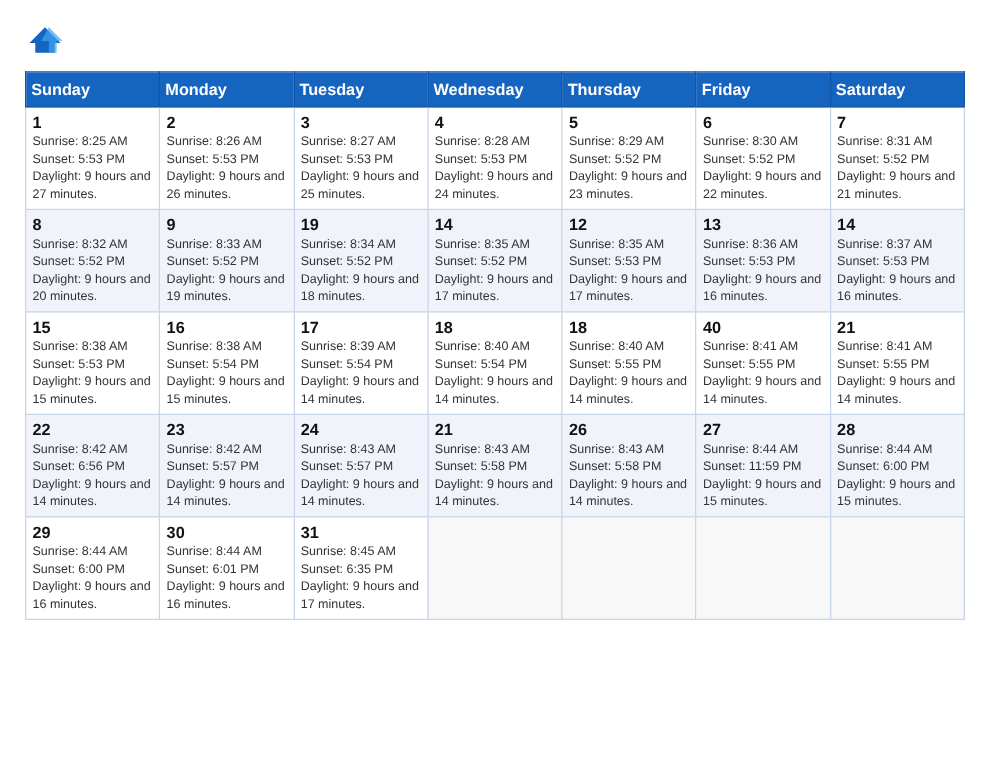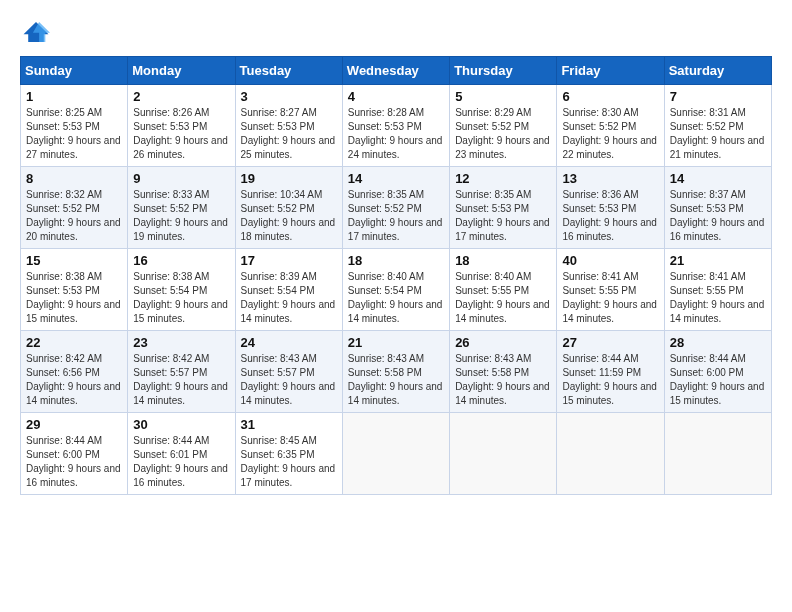--- a/index.html
+++ b/index.html
@@ -200,21 +200,21 @@
             <span class="day-num">9</span>
             <div class="day-detail">
               <div>Sunrise: 8:33 AM</div>
               <div>Sunset: 5:52 PM</div>
               <div>Daylight: 9 hours and 19 minutes.</div>
             </div>
           </td>
           <td>
             <span class="day-num">19</span>
             <div class="day-detail">
-              <div>Sunrise: 10:34 AM</div>
+              <div>Sunrise: 8:34 AM</div>
               <div>Sunset: 5:52 PM</div>
               <div>Daylight: 9 hours and 18 minutes.</div>
             </div>
           </td>
           <td>
             <span class="day-num">14</span>
             <div class="day-detail">
               <div>Sunrise: 8:35 AM</div>
               <div>Sunset: 5:52 PM</div>
               <div>Daylight: 9 hours and 17 minutes.</div>

